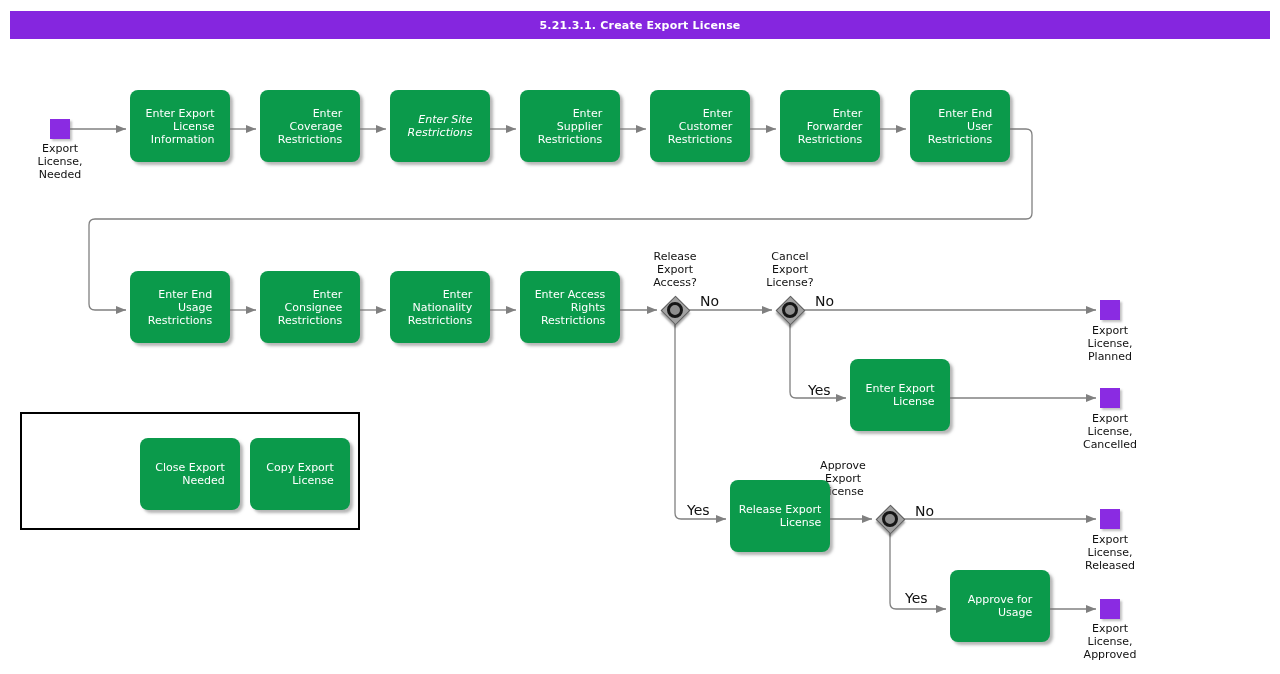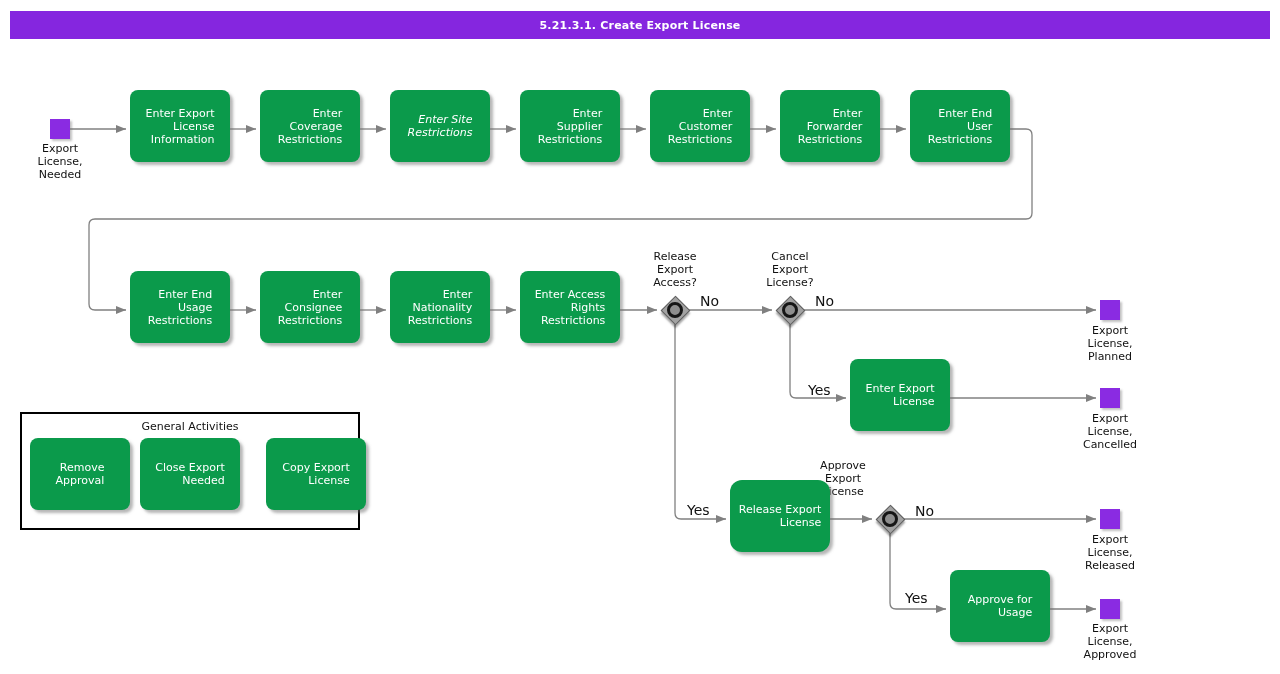--- a/index.html
+++ b/index.html
@@ -142,21 +142,21 @@
 
 <div class="branch" style="left:700px;top:293px;">No</div>
 <div class="branch" style="left:815px;top:293px;">No</div>
 <div class="branch" style="left:808px;top:382px;">Yes</div>
 <div class="branch" style="left:687px;top:502px;">Yes</div>
 <div class="branch" style="left:915px;top:503px;">No</div>
 <div class="branch" style="left:905px;top:590px;">Yes</div>
 
 <div class="activity" style="left:850px;top:359px;">Enter Export
 License</div>
-<div class="activity" style="left:730px;top:480px;border-radius:12px;">Release Export
+<div class="activity" style="left:730px;top:480px;">Release Export
 License</div>
 <div class="activity" style="left:950px;top:570px;">Approve for
 Usage</div>
 
 <div class="event" style="left:1100px;top:300px;"></div>
 <div class="node-label" style="left:1070px;top:324px;">Export
 License,
 Planned</div>
 
 <div class="event" style="left:1100px;top:388px;"></div>
@@ -168,20 +168,17 @@
 <div class="node-label" style="left:1070px;top:533px;">Export
 License,
 Released</div>
 
 <div class="event" style="left:1100px;top:599px;"></div>
 <div class="node-label" style="left:1070px;top:622px;">Export
 License,
 Approved</div>
 
 <div class="ga">
-  <div class="ga-title">General Activities</div>
-  <div class="activity" style="left:8px;">Remove
-Approval</div>
   <div class="activity" style="left:118px;">Close Export
 Needed</div>
-  <div class="activity" style="left:244px;">Copy Export
+  <div class="activity" style="left:228px;">Copy Export
 License</div>
 </div>
 
 </body></html>

